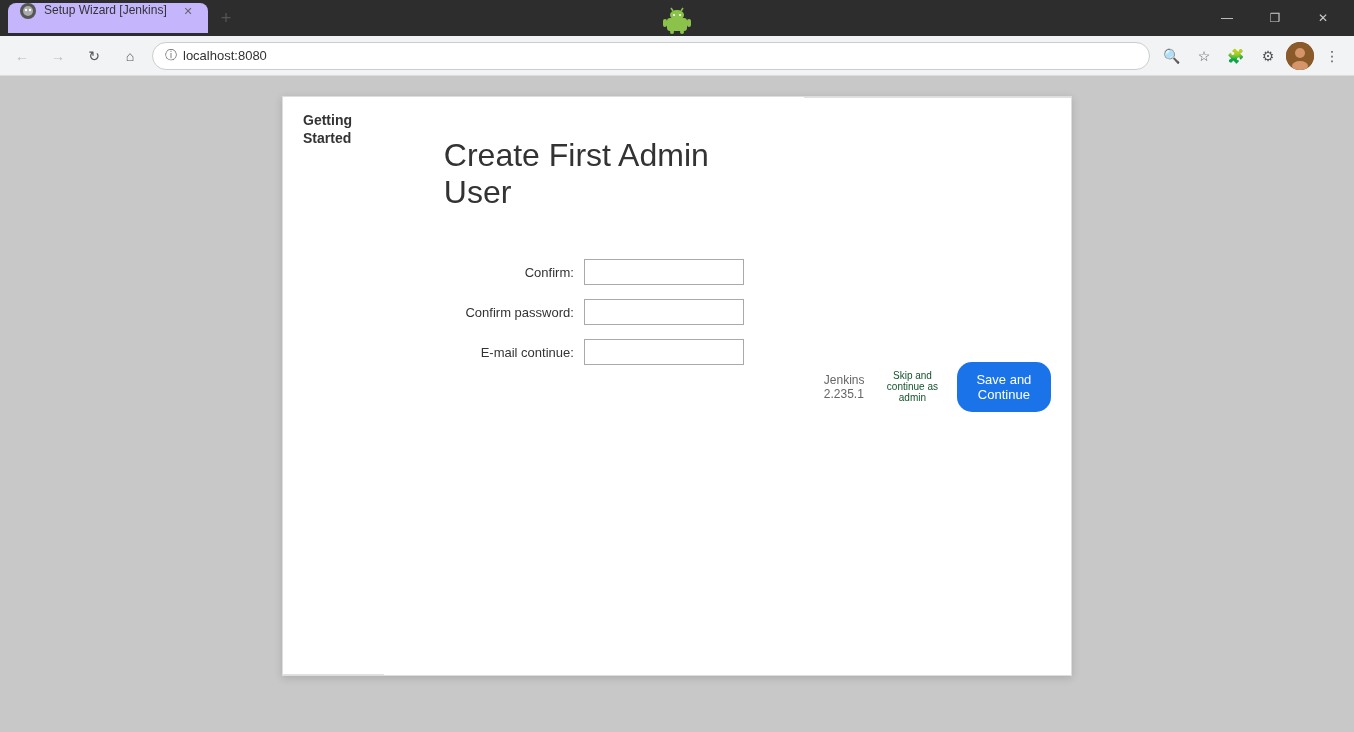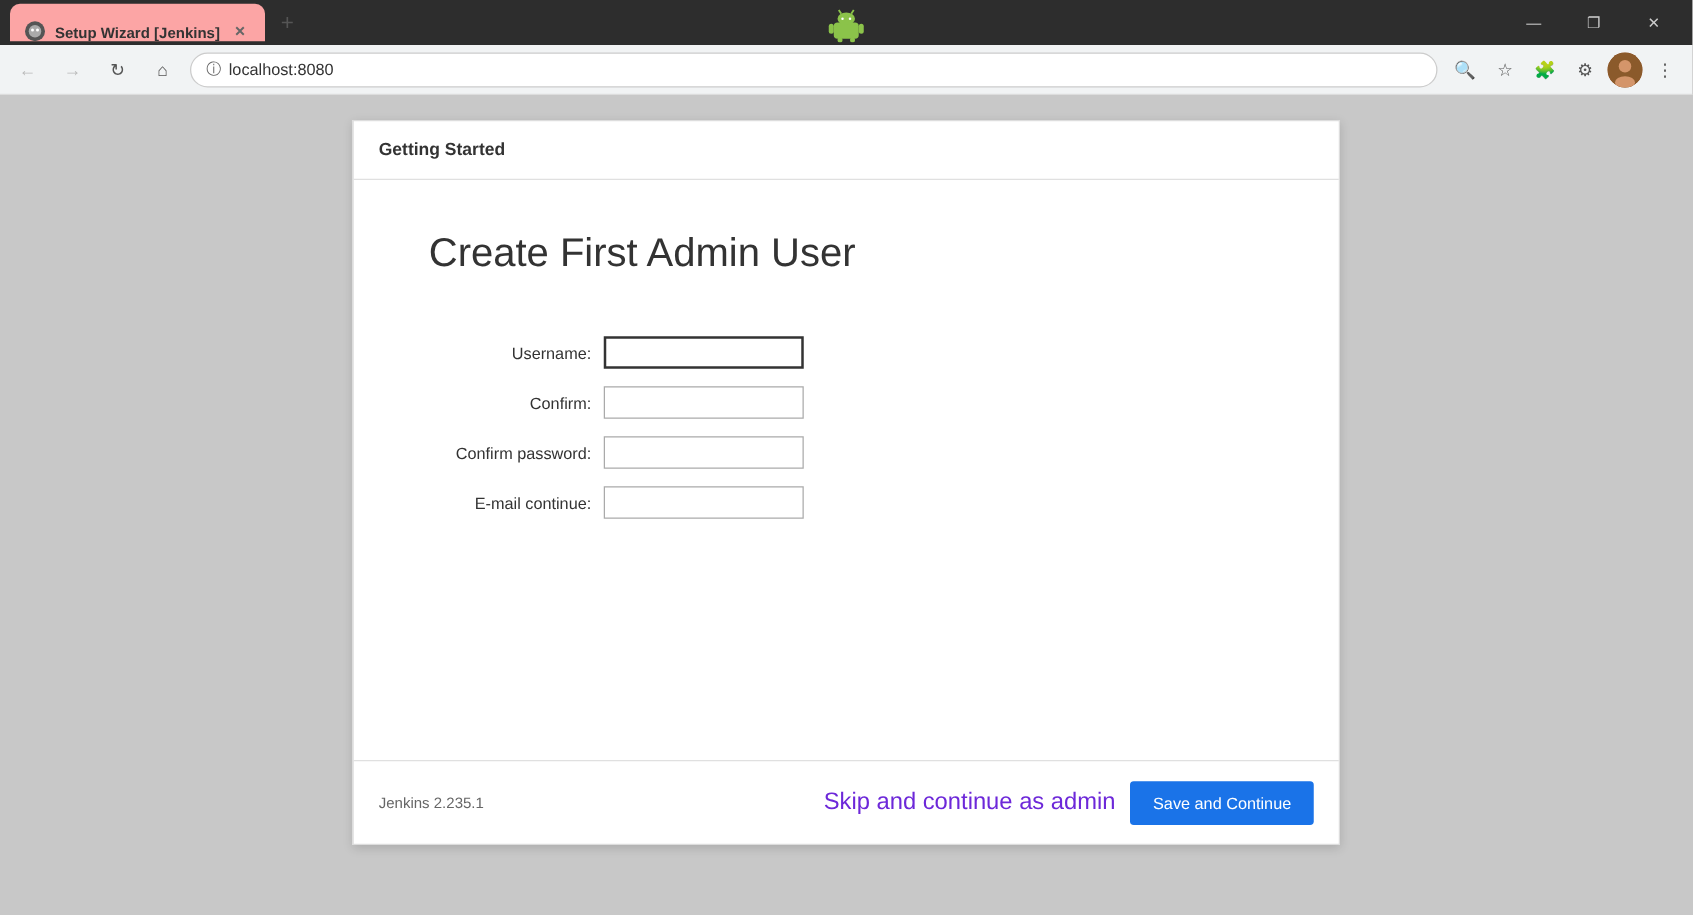--- a/index.html
+++ b/index.html
@@ -15,31 +15,30 @@
     .title-bar {
       background: #2d2d2d;
       height: 36px;
       display: flex;
       align-items: center;
       padding: 0 8px;
       gap: 4px;
     }
 
     .tab-active {
-      background: #fca5a5;
+      background: #c4b5fd;
       border-radius: 8px 8px 0 0;
       height: 30px;
       display: flex;
-      align-items: flex-end;
+      align-items: flex-start;
       padding: 0 12px;
       gap: 8px;
       font-size: 13px;
       color: #333;
       min-width: 200px;
-      font-weight: bold;
     }
 
     .tab-favicon {
       width: 16px;
       height: 16px;
       background: #555;
       border-radius: 50%;
       display: flex;
       align-items: center;
       justify-content: center;
@@ -156,21 +155,20 @@
       justify-content: center;
       height: calc(732px - 112px);
     }
 
     .wizard-container {
       background: white;
       border: 1px solid #ddd;
       width: 790px;
       min-height: 560px;
       display: flex;
-      flex-direction: column;
       box-shadow: 0 2px 8px rgba(0,0,0,0.15);
     }
 
     .wizard-header {
       padding: 14px 20px;
       border-bottom: 1px solid #e0e0e0;
     }
 
     .wizard-header-title {
       font-size: 14px;
@@ -228,35 +226,35 @@
 
     .version-text {
       font-size: 12px;
       color: #666;
       margin-right: auto;
     }
 
     .btn-skip {
       background: none;
       border: none;
-      color: #6d28d9;
-      font-size: 19px;
+      color: #14532d;
+      font-size: 10px;
       cursor: pointer;
       text-decoration: none;
       padding: 8px 12px;
     }
 
     .btn-save {
       background: #1a73e8;
       color: white;
       border: none;
       padding: 10px 18px;
       font-size: 13px;
       cursor: pointer;
-      border-radius: 3px;
+      border-radius: 15px;
     }
 
     
     .profile-circle {
       width: 28px;
       height: 28px;
       border-radius: 50%;
       background: #8b4513;
       display: flex;
       align-items: center;
@@ -339,24 +337,20 @@
 <div class="page-content">
   <div class="wizard-container">
 
     <div class="wizard-header">
       <span class="wizard-header-title">Getting Started</span>
     </div>
 
     <div class="wizard-body">
       <h1 class="form-title">Create First Admin User</h1>
 
-      <div class="form-row">
-        <label class="form-label">Username:</label>
-        <input class="form-input focused" type="text" style="">
-      </div>
 
       <div class="form-row">
         <label class="form-label">Confirm:</label>
         <input class="form-input" type="password" style="">
       </div>
 
       <div class="form-row">
         <label class="form-label">Confirm password:</label>
         <input class="form-input" type="password" style="">
       </div>

